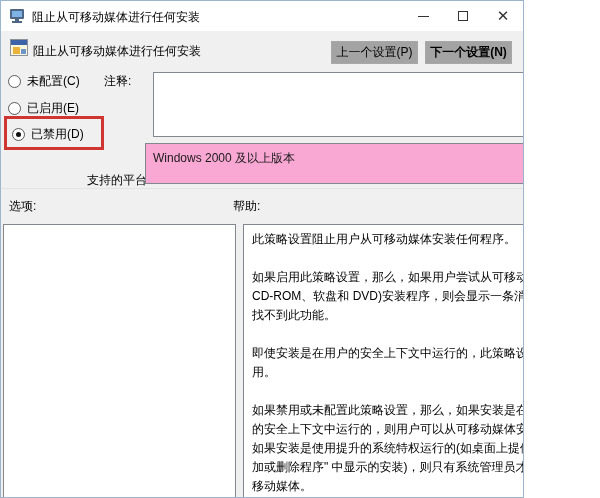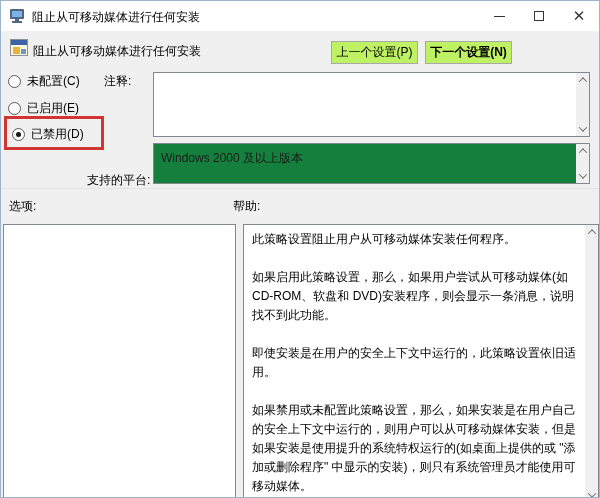--- a/index.html
+++ b/index.html
@@ -5,21 +5,21 @@
   * { box-sizing: border-box; margin: 0; padding: 0; }
   html,body { width:600px; height:498px; }
   body {
     font-family: "Liberation Sans", "DejaVu Sans", sans-serif;
     font-size: 12px;
     color: #000;
     background: #fff;
     overflow: hidden;
   }
   .window {
-    position: absolute; left:0; top:0; width:600px; height:498px;
+    position: absolute; left:0; top:0; width:524px; height:498px;
     background: #f0f0f0;
     border: 1px solid #9cb4cc;
     overflow: hidden;
   }
   
   .titlebar {
     position:absolute; left:0; top:0; width:100%; height:30px;
     background:#ffffff; display:flex; align-items:center;
   }
   .app-icon { position:absolute; left:9px; top:7px; width:16px; height:16px; }
@@ -41,21 +41,21 @@
   .glyph-close { font-size:15px; line-height:1; color:#333; font-family:"DejaVu Sans",sans-serif; }
   
   .policy-icon { position:absolute; left:9px; top:38px; width:18px; height:17px;
     border:1px solid #8d9299; background:#fdf7dd; }
   .policy-icon .bar { position:absolute; left:0; top:0; width:100%; height:5px; background:#3c62a8; }
   .policy-icon .blk1 { position:absolute; left:2px; top:7px; width:7px; height:7px; background:#e8b23c; }
   .policy-icon .blk2 { position:absolute; left:10px; top:9px; width:5px; height:5px; background:#6f94c8; }
   .policy-title { position:absolute; left:32px; top:42px; font-size:12px; color:#000; white-space:nowrap; }
   .hdr-btn {
     position:absolute; top:40px; height:23px; width:87px;
-    background:#bef264; border:1px solid #a8a8a8;
+    background:#a3a3a3; border:1px solid #a8a8a8;
     font-size:12px; color:#000; text-align:center; line-height:21px;
     font-family: inherit;
   }
   #btn-prev { left:330px; }
   #btn-next { left:424px;font-weight:bold; }
   
   .radio-row { position:absolute; display:flex; align-items:center;justify-content:flex-end; }
   .radio-circle {
     width:13px; height:13px; border:1px solid #5a5a5a; border-radius:50%;
     background:#fff; margin-right:6px; position:relative; flex:none;
@@ -74,21 +74,21 @@
   
   .field-label { position:absolute; font-size:12px; color:#000; white-space:nowrap; }
   #lbl-comment { left:103px; top:72px;text-align:center; }
   #lbl-platform { left:86px; top:145px;margin-top:26px; }
   #lbl-options { left:8px; top:197px; }
   #lbl-help { left:232px; top:197px; }
   .section-sep { position:absolute; left:0; top:187px; width:600px; height:1px; background:#e3e3e3; }
   
   .scrollbox { position:absolute; border:1px solid #828790; background:#fff; overflow:hidden; }
   #comment-box { left:152px; top:71px; width:437px; height:65px; }
-  #platform-box { left:152px; top:142px; width:437px; height:41px; background:#15803d; }
+  #platform-box { left:144px; top:142px; width:437px; height:41px; background:#f9a8d4; }
   #platform-box .val { position:absolute; left:7px; top:6px; font-size:12px; color:#1a1a1a; white-space:nowrap; }
   
   .vscroll { position:absolute; right:0; top:0; bottom:0; width:13px; background:#f0f0f0; }
   .scroll-arrow { position:absolute; left:0; width:13px; height:14px; display:flex; align-items:center; justify-content:center; }
   .scroll-arrow.up { top:0; } .scroll-arrow.down { bottom:0; }
   .chev { width:6px; height:6px; border-left:1px solid #6d6d6d; border-top:1px solid #6d6d6d; display:block; }
   .chev.u { transform:rotate(45deg) translate(1px,1px); }
   .chev.d { transform:rotate(225deg) translate(1px,1px); }
   
   #options-pane { left:2px; top:223px; width:233px; height:279px; }

